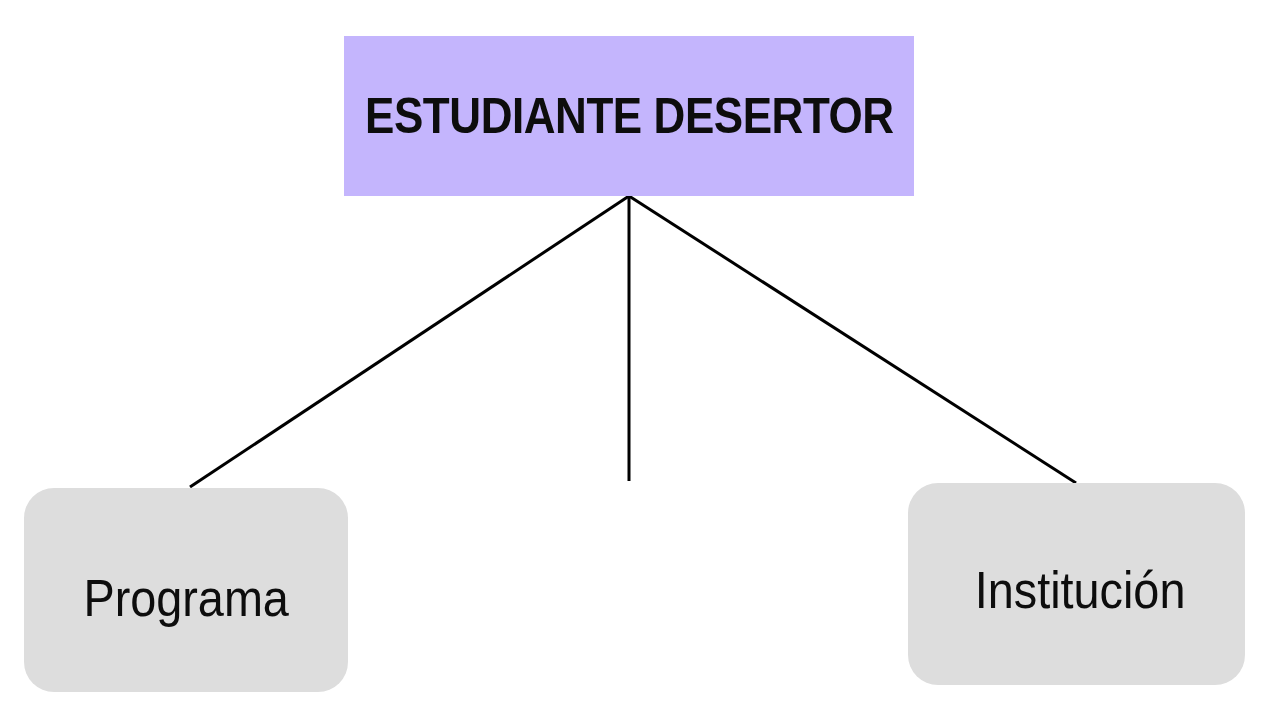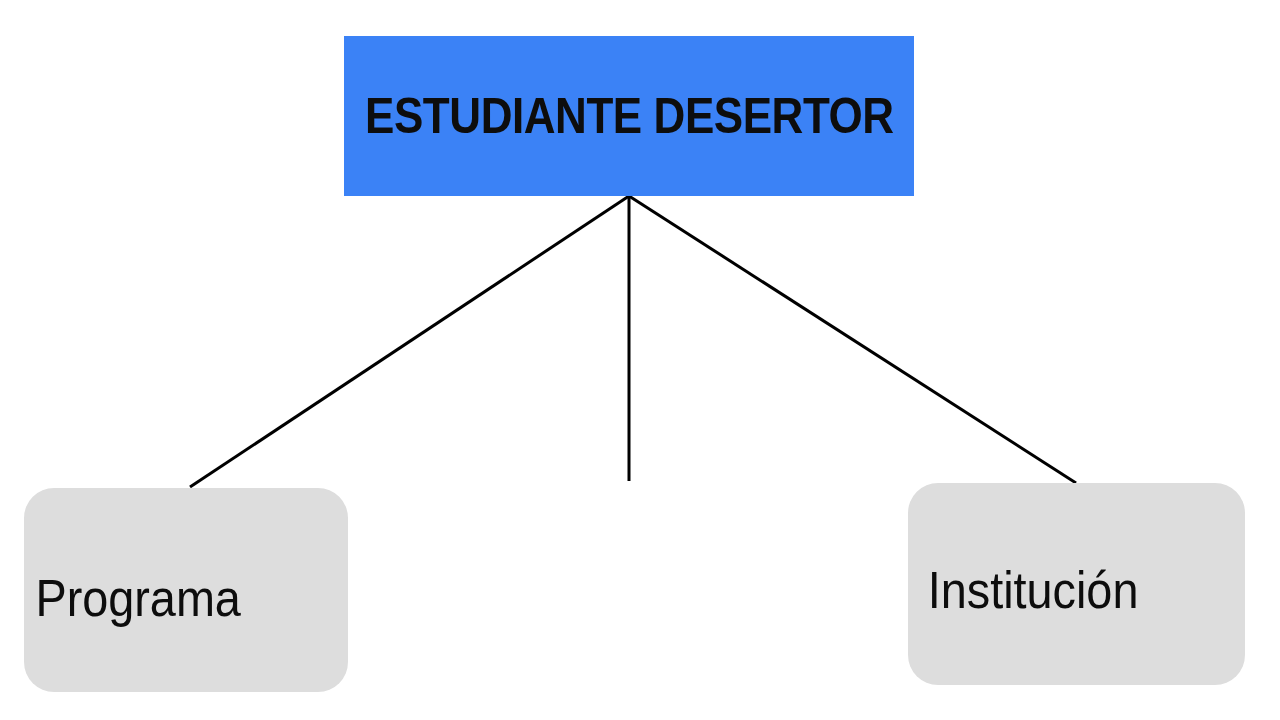--- a/index.html
+++ b/index.html
@@ -31,21 +31,21 @@
     pointer-events: none;
   }
 
   
   .node-root {
     position: absolute;
     left: 344px;
     top: 36px;
     width: 570px;
     height: 160px;
-    background: #3b82f6;
+    background: #c4b5fd;
     display: flex;
     align-items: center;
     justify-content: center;
     box-sizing: border-box;
   }
   .node-root .node-label {
     font-family: "Liberation Sans Narrow", "Liberation Sans", "DejaVu Sans Condensed", "DejaVu Sans", sans-serif;
     font-size: 50px;
     font-weight: 700;
     color: #0d0d0d;
@@ -57,20 +57,21 @@
   }
 
   
   .node-child {
     position: absolute;
     background: #dddddd;
     border-radius: 30px;
     box-sizing: border-box;
     display: flex;
     align-items: center;
+    justify-content: center;
   }
   .node-child .node-label {
     font-family: "Liberation Sans Narrow", "Liberation Sans", "DejaVu Sans Condensed", "DejaVu Sans", sans-serif;
     font-size: 52px;
     font-weight: 400;
     color: #0d0d0d;
     line-height: 1;
     white-space: nowrap;
     transform: scaleX(0.9);
     transform-origin: center center;

